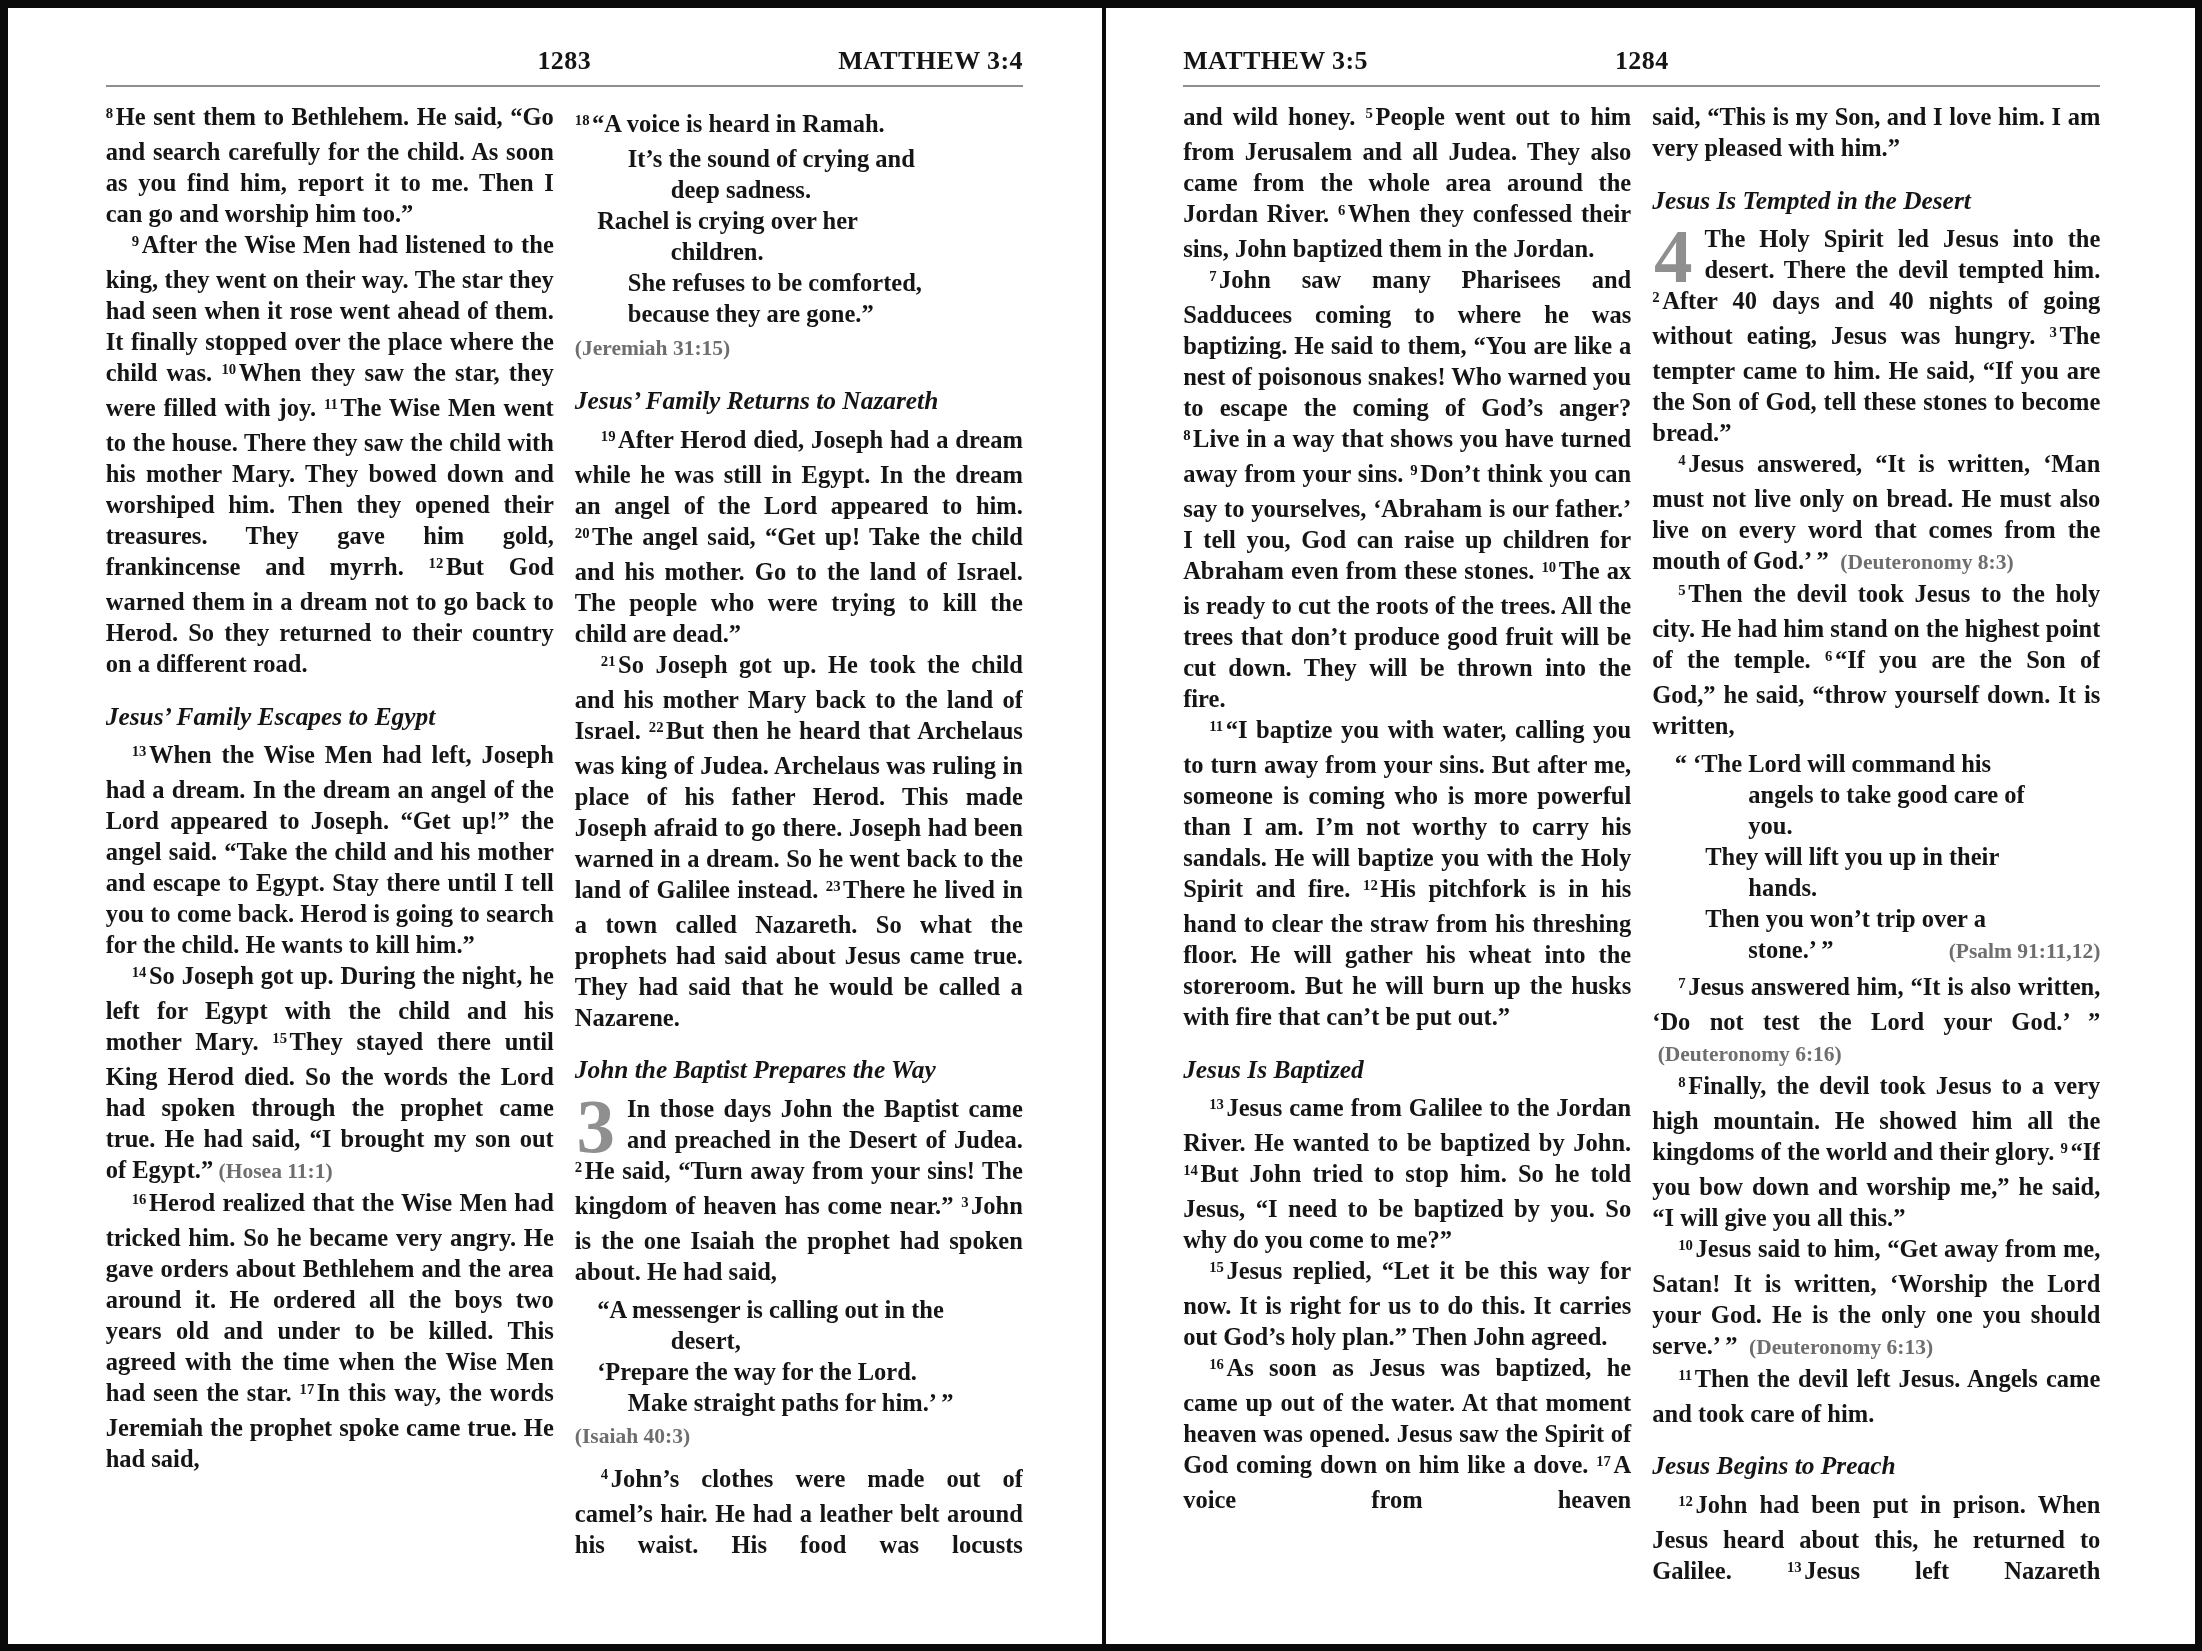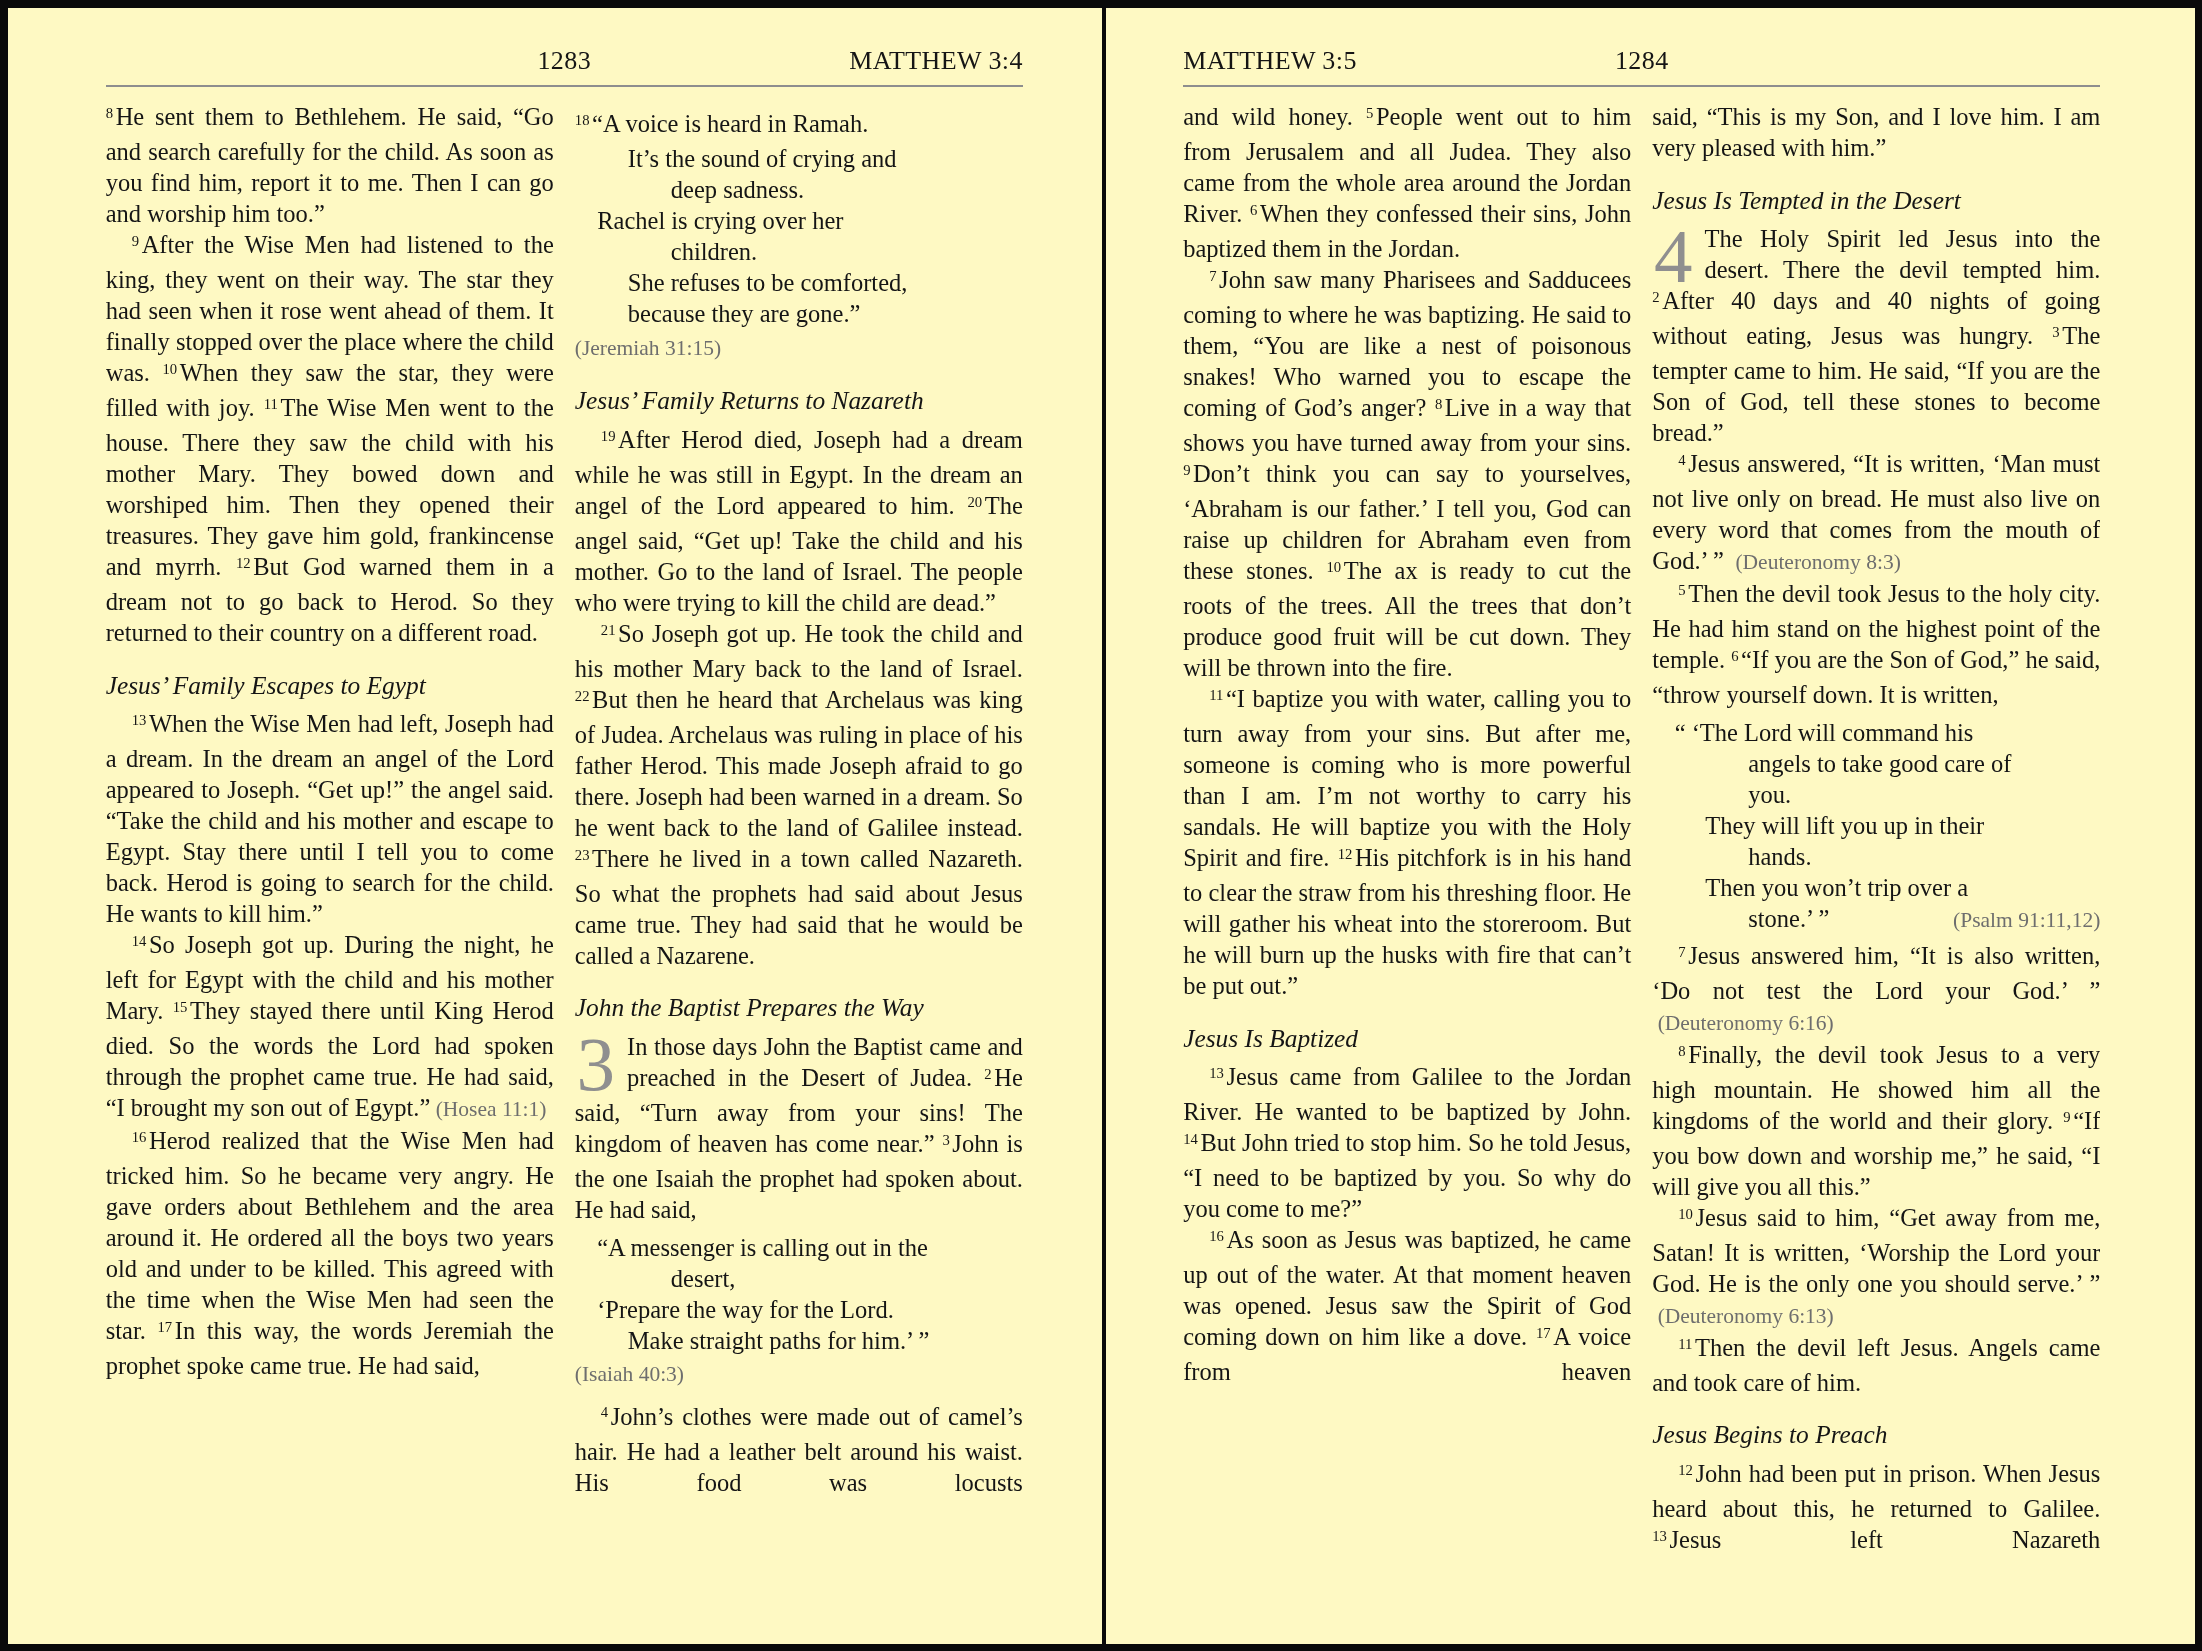--- a/index.html
+++ b/index.html
@@ -1,18 +1,18 @@
 <!DOCTYPE html>
 <html style="font-size:13.8px"><head>
 <meta charset="utf-8">
 <style>
   html,body{margin:0;padding:0;background:#ffffff;}
   body{width:2203px;height:1652px;font-family:"Liberation Serif","DejaVu Serif",serif;color:#151515;}
   .spread{box-sizing:border-box;width:2203px;height:1652px;background:#0a0a0a;padding:7.7px;display:flex;gap:4.3px;}
-  .page{background:#fef9c3;flex:1;box-sizing:border-box;overflow:hidden;}
+  .page{background:#ffffff;flex:1;box-sizing:border-box;overflow:hidden;font-weight:bold;}
   .page.left{padding:38px 79px 31px 98px;}
   .page.right{padding:38px 95px 34px 77px;}
   .pagehead{position:relative;height:33px;font-size:26px;letter-spacing:0.4px;}
   .pagenum{position:absolute;left:50%;transform:translateX(-50%);top:0;}
   .runhead{position:absolute;top:0;}
   .rh-right{right:0;text-align:center;}
   .rh-left{left:0;}
   .rule{border-top:2.6px solid #8e8e8e;margin-top:6px;}
   .cols{display:flex;gap:21px;margin-top:14.6px;height:1482px;overflow:hidden;}
   .col{flex:1;min-width:0;font-size:24.5px;line-height:31px;}
@@ -111,20 +111,21 @@
       <span class="pagenum">1284</span>
     </div>
     <div class="rule"></div>
     <div class="cols" id="right-cols">
         <div class="col">
           <div class="para"><span class="rt">and wild honey. </span><span class="vnum">5</span><span class="rt">People went out to him from Jerusalem and all Judea. They also came from the whole area around the Jordan River. </span><span class="vnum">6</span><span class="rt">When they confessed their sins, John baptized them in the Jordan.</span></div>
           <div class="para indent"><span class="vnum">7</span><span class="rt">John saw many Pharisees and Sadducees coming to where he was baptizing. He said to them, “You are like a nest of poisonous snakes! Who warned you to escape the coming of God’s anger? </span><span class="vnum">8</span><span class="rt">Live in a way that shows you have turned away from your sins. </span><span class="vnum">9</span><span class="rt">Don’t think you can say to yourselves, ‘Abraham is our father.’ I tell you, God can raise up children for Abraham even from these stones. </span><span class="vnum">10</span><span class="rt">The ax is ready to cut the roots of the trees. All the trees that don’t produce good fruit will be cut down. They will be thrown into the fire.</span></div>
           <div class="para indent"><span class="vnum">11</span><span class="rt">“I baptize you with water, calling you to turn away from your sins. But after me, someone is coming who is more powerful than I am. I’m not worthy to carry his sandals. He will baptize you with the Holy Spirit and fire. </span><span class="vnum">12</span><span class="rt">His pitchfork is in his hand to clear the straw from his threshing floor. He will gather his wheat into the storeroom. But he will burn up the husks with fire that can’t be put out.”</span></div>
           <div class="heading">Jesus Is Baptized</div>
           <div class="para indent"><span class="vnum">13</span><span class="rt">Jesus came from Galilee to the Jordan River. He wanted to be baptized by John. </span><span class="vnum">14</span><span class="rt">But John tried to stop him. So he told Jesus, “I need to be baptized by you. So why do you come to me?”</span></div>
+          <div class="para indent"><span class="vnum">15</span><span class="rt">Jesus replied, “Let it be this way for now. It is right for us to do this. It carries out God’s holy plan.” Then John agreed.</span></div>
           <div class="para indent cont"><span class="vnum">16</span><span class="rt">As soon as Jesus was baptized, he came up out of the water. At that moment heaven was opened. Jesus saw the Spirit of God coming down on him like a dove. </span><span class="vnum">17</span><span class="rt">A voice from heaven</span></div>
         </div>
         <div class="col">
           <div class="para"><span class="rt">said, “This is my Son, and I love him. I am very pleased with him.”</span></div>
           <div class="heading">Jesus Is Tempted in the Desert</div>
           <div class="para"><span class="dropcap">4</span><span class="rt">The Holy Spirit led Jesus into the desert. There the devil tempted him. </span><span class="vnum">2</span><span class="rt">After 40 days and 40 nights of going without eating, Jesus was hungry. </span><span class="vnum">3</span><span class="rt">The tempter came to him. He said, “If you are the Son of God, tell these stones to become bread.”</span></div>
           <div class="para indent"><span class="vnum">4</span><span class="rt">Jesus answered, “It is written, ‘Man must not live only on bread. He must also live on every word that comes from the mouth of God.’ ” </span><span class="xref">&nbsp;(Deuteronomy 8:3)</span></div>
           <div class="para indent"><span class="vnum">5</span><span class="rt">Then the devil took Jesus to the holy city. He had him stand on the highest point of the temple. </span><span class="vnum">6</span><span class="rt">“If you are the Son of God,” he said, “throw yourself down. It is written,</span></div>
           <div class="poem">
             <div class="pline ind0">

